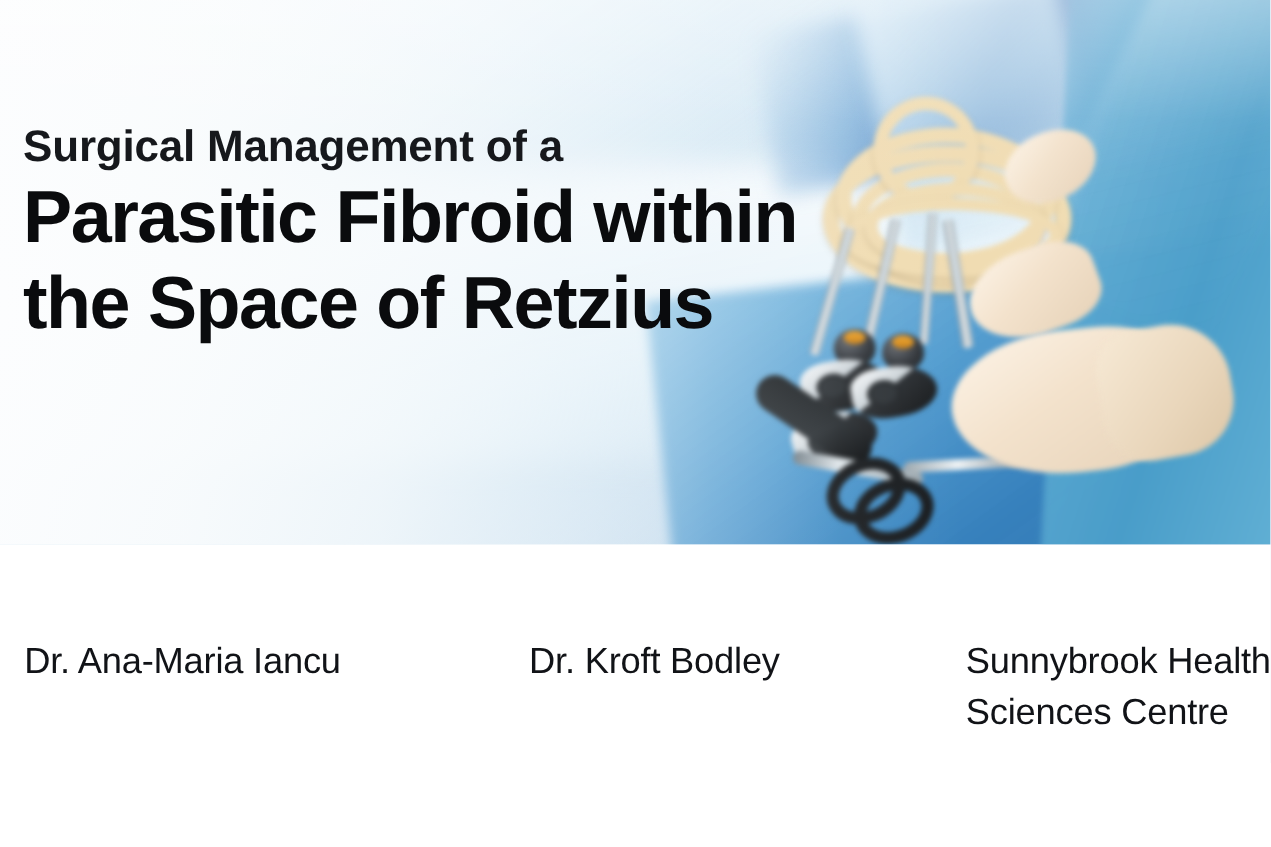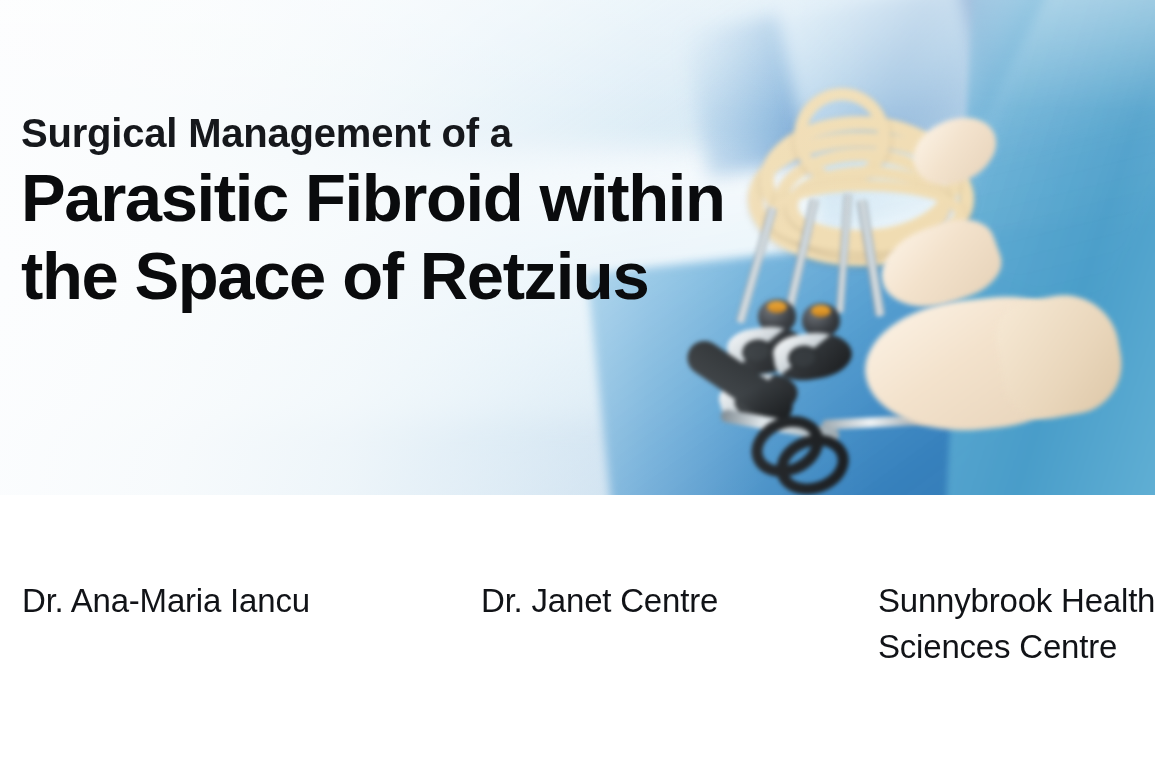--- a/index.html
+++ b/index.html
@@ -472,21 +472,21 @@
   </div>
 
   <div class="footer">
     <div class="credits">
 
       <div class="credit-col col-1">
         <div class="credit-line">Dr. Ana-Maria Iancu</div>
       </div>
 
       <div class="credit-col col-2">
-        <div class="credit-line">Dr. Janet Centre</div>
+        <div class="credit-line">Dr. Kroft Bodley</div>
       </div>
 
       <div class="credit-col col-3">
         <div class="credit-line">Sunnybrook Health</div>
         <div class="credit-line">Sciences Centre</div>
       </div>
 
     </div>
   </div>
 

